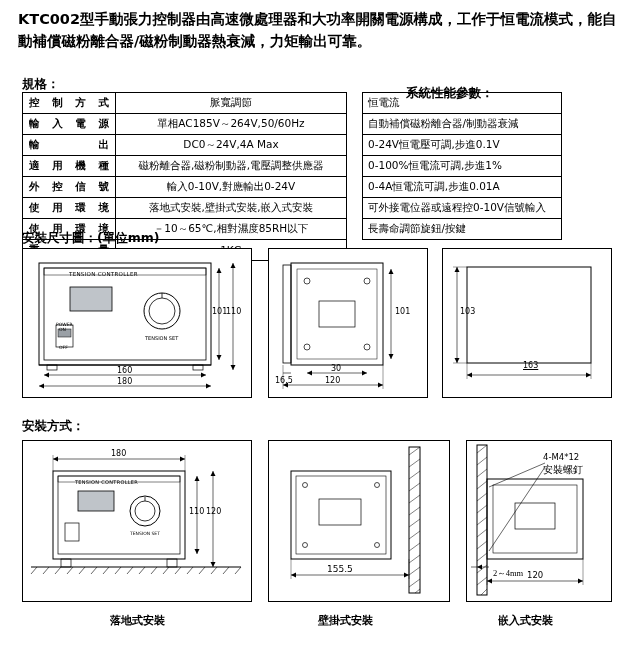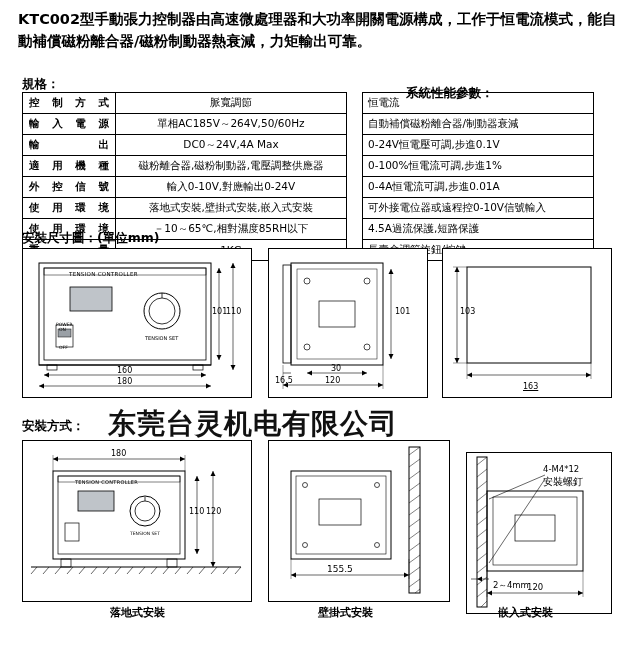--- a/index.html
+++ b/index.html
@@ -36,35 +36,35 @@
     border:1px solid #000;
     padding:2px 3px;
     height:16px;
     vertical-align:middle;
   }
   .spec-table td.k{width:80px;font-weight:bold;text-align:justify;text-align-last:justify;padding-left:6px;padding-right:6px;}
   .spec-table td.v{text-align:center;}
 
   
   .perf-table{
-    position:absolute;left:362px;top:92px;width:232px;
+    position:absolute;left:362px;top:92px;width:200px;
     border-collapse:collapse;font-size:10.5px;
   }
   .perf-table td{
     border:1px solid #000;
     padding:2px 5px;
     height:16px;
     vertical-align:middle;
   }
 
   
   .draw{position:absolute;border:1px solid #000;background:#fff;}
 
   .lbl{position:absolute;font-size:8px;color:#000;white-space:nowrap;}
-  .cap{position:absolute;font-size:11px;font-weight:bold;white-space:nowrap;}
+  .cap{position:absolute;font-size:11px;font-weight:bold;white-space:nowrap;margin-top:8px;}
 
   svg{display:block;}
 
   
   .watermark{
     position:absolute;left:108px;top:405px;
     font-size:28px;font-weight:bold;color:#111;
     letter-spacing:1px;
     font-family:"DejaVu Sans","Liberation Sans",sans-serif;
     text-shadow:0 0 1px #fff;
@@ -132,23 +132,20 @@
           <td>0-24V恒電壓可調,步進0.1V</td>
         </tr>
     <tr>
           <td>0-100%恒電流可調,步進1%</td>
         </tr>
     <tr>
           <td>0-4A恒電流可調,步進0.01A</td>
         </tr>
     <tr>
           <td>可外接電位器或遠程控0-10V信號輸入</td>
-        </tr>
-    <tr>
-          <td>4.5A過流保護,短路保護</td>
         </tr>
     <tr>
           <td>長壽命調節旋鈕/按鍵</td>
         </tr>
   </tbody>
     </table>
 
   <div class="draw" style="left:22px;top:248px;width:228px;height:148px;">
     <svg width="226" height="146" viewBox="0 0 226 146">
 
@@ -241,21 +238,21 @@
       <line x1="10" y1="18" x2="24" y2="18" stroke="#000" stroke-width="0.4"></line>
       <line x1="10" y1="114" x2="24" y2="114" stroke="#000" stroke-width="0.4"></line>
 
       <line x1="24" y1="126" x2="148" y2="126" stroke="#000" stroke-width="0.6"></line>
       <path d="M24 126 l5 -2.5 v5 z" fill="#000"></path>
       <path d="M148 126 l-5 -2.5 v5 z" fill="#000"></path>
       <line x1="24" y1="114" x2="24" y2="130" stroke="#000" stroke-width="0.4"></line>
       <line x1="148" y1="114" x2="148" y2="130" stroke="#000" stroke-width="0.4"></line>
     </svg>
     <div class="lbl" style="left:17px;top:58px;">103</div>
-    <div class="lbl" style="left:80px;top:133px;text-decoration:underline;">163</div>
+    <div class="lbl" style="left:80px;top:112px;text-decoration:underline;">163</div>
   </div>
 
   <div class="draw" style="left:22px;top:440px;width:228px;height:160px;">
     <svg width="226" height="158" viewBox="0 0 226 158">
       <rect x="30" y="30" width="132" height="88" fill="none" stroke="#000" stroke-width="1"></rect>
       <rect x="35" y="35" width="122" height="78" fill="none" stroke="#000" stroke-width="0.7"></rect>
       <rect x="35" y="35" width="122" height="6" fill="none" stroke="#000" stroke-width="0.5"></rect>
       <rect x="55" y="50" width="36" height="20" fill="#bfc4c9" stroke="#000" stroke-width="0.8"></rect>
       <circle cx="122" cy="70" r="15" fill="none" stroke="#000" stroke-width="1"></circle>
       <circle cx="122" cy="70" r="10" fill="none" stroke="#000" stroke-width="0.8"></circle>
@@ -339,21 +336,21 @@
       <line x1="22" y1="134" x2="140" y2="134" stroke="#000" stroke-width="0.6"></line>
       <path d="M22 134 l5 -2.5 v5 z" fill="#000"></path>
       <path d="M140 134 l-5 -2.5 v5 z" fill="#000"></path>
       <line x1="22" y1="118" x2="22" y2="138" stroke="#000" stroke-width="0.4"></line>
       <line x1="140" y1="118" x2="140" y2="138" stroke="#000" stroke-width="0.4"></line>
     </svg>
     <div class="lbl" style="left:58px;top:123px;font-size:9px;">155.5</div>
   </div>
   <div class="cap" style="left:318px;top:605px;">壁掛式安裝</div>
 
-  <div class="draw" style="left:466px;top:440px;width:144px;height:160px;margin-top:12px;">
+  <div class="draw" style="left:466px;top:440px;width:144px;height:160px;">
     <svg width="142" height="158" viewBox="0 0 142 158">
 
       <rect x="10" y="4" width="10" height="150" fill="none" stroke="#000" stroke-width="1"></rect>
       <g stroke="#000" stroke-width="0.5">
         <line x1="10" y1="12" x2="20" y2="4"></line>
           <line x1="10" y1="24" x2="20" y2="16"></line>
         <line x1="10" y1="36" x2="20" y2="28"></line>
           <line x1="10" y1="48" x2="20" y2="40"></line>
         <line x1="10" y1="60" x2="20" y2="52"></line>
           <line x1="10" y1="72" x2="20" y2="64"></line>
@@ -377,20 +374,19 @@
       <path d="M10 126 l5 -2.5 v5 z" fill="#000"></path>
 
       <line x1="20" y1="140" x2="116" y2="140" stroke="#000" stroke-width="0.6"></line>
       <path d="M20 140 l5 -2.5 v5 z" fill="#000"></path>
       <path d="M116 140 l-5 -2.5 v5 z" fill="#000"></path>
       <line x1="20" y1="118" x2="20" y2="144" stroke="#000" stroke-width="0.4"></line>
       <line x1="116" y1="118" x2="116" y2="144" stroke="#000" stroke-width="0.4"></line>
     </svg>
     <div class="lbl" style="left:76px;top:11px;font-size:8.5px;">4-M4*12</div>
     <div class="lbl" style="left:76px;top:22px;font-size:10px;">安裝螺釘</div>
-    <div class="lbl" style="left:26px;top:127px;font-size:8.5px;">2～4mm</div>
+    <div class="lbl" style="left:26px;top:127px;font-size:8.5px;font-family:Liberation Serif, serif;">2～4mm</div>
     <div class="lbl" style="left:60px;top:129px;font-size:8.5px;">120</div>
   </div>
   <div class="cap" style="left:498px;top:605px;">嵌入式安裝</div>
 
-  <div class="watermark">东莞台灵机电有限公司</div>
 
 </div>
 
 </body></html>

